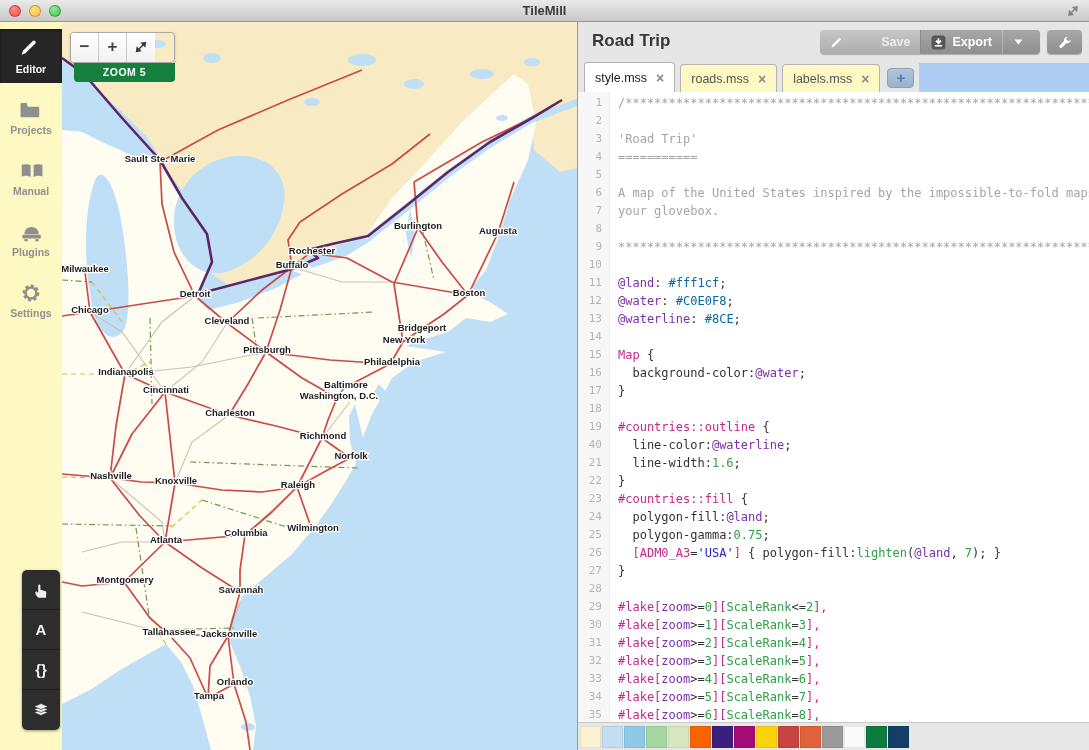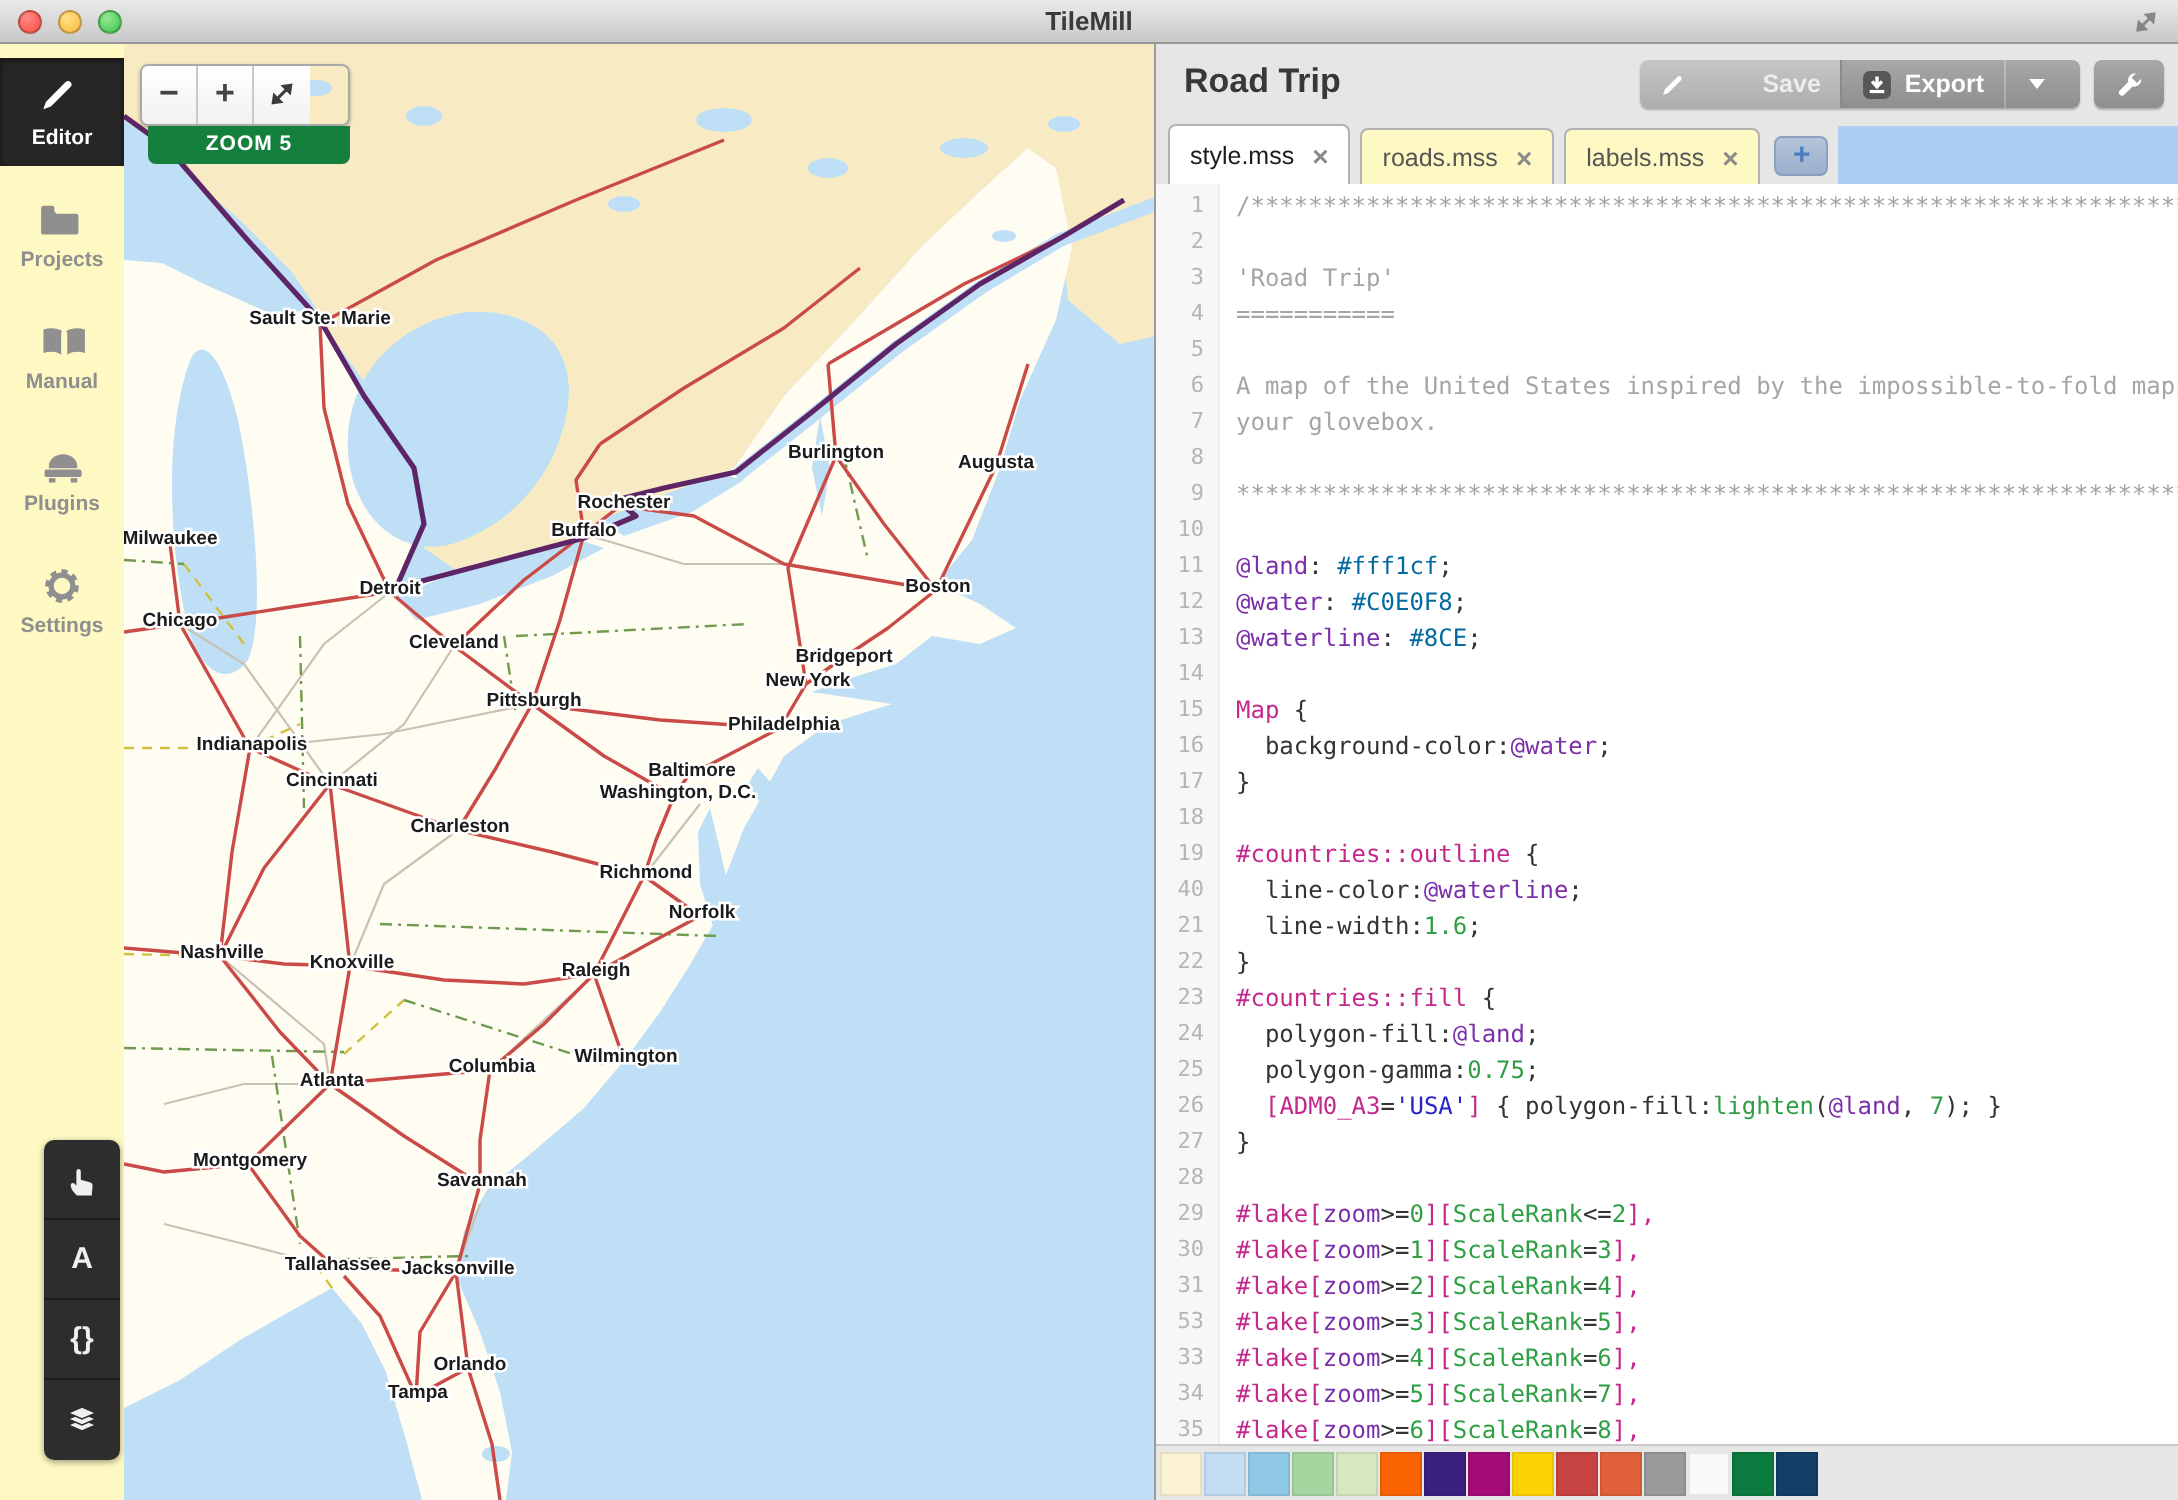--- a/index.html
+++ b/index.html
@@ -415,21 +415,21 @@
             <div>22</div>
             <div>23</div>
             <div>24</div>
             <div>25</div>
             <div>26</div>
             <div>27</div>
             <div>28</div>
             <div>29</div>
             <div>30</div>
             <div>31</div>
-            <div>53</div>
+            <div>32</div>
             <div>33</div>
             <div>34</div>
             <div>35</div>
           </div>
         <div class="lines" id="lines"><div><span class="tk-comment">/********************************************************************************</span></div><div>&nbsp;</div><div><span class="tk-comment">'Road Trip'</span></div><div><span class="tk-comment">===========</span></div><div>&nbsp;</div><div><span class="tk-comment">A map of the United States inspired by the impossible-to-fold maps in</span></div><div><span class="tk-comment">your glovebox.</span></div><div>&nbsp;</div><div><span class="tk-comment">*********************************************************************************</span></div><div>&nbsp;</div><div><span class="tk-var">@land</span><span class="tk-plain">: </span><span class="tk-val">#fff1cf</span><span class="tk-plain">;</span></div><div><span class="tk-var">@water</span><span class="tk-plain">: </span><span class="tk-val">#C0E0F8</span><span class="tk-plain">;</span></div><div><span class="tk-var">@waterline</span><span class="tk-plain">: </span><span class="tk-val">#8CE</span><span class="tk-plain">;</span></div><div>&nbsp;</div><div><span class="tk-sel">Map</span><span class="tk-plain"> {</span></div><div><span class="tk-plain">  background-color:</span><span class="tk-var">@water</span><span class="tk-plain">;</span></div><div><span class="tk-plain">}</span></div><div>&nbsp;</div><div><span class="tk-sel">#countries::outline</span><span class="tk-plain"> {</span></div><div><span class="tk-plain">  line-color:</span><span class="tk-var">@waterline</span><span class="tk-plain">;</span></div><div><span class="tk-plain">  line-width:</span><span class="tk-num">1.6</span><span class="tk-plain">;</span></div><div><span class="tk-plain">}</span></div><div><span class="tk-sel">#countries::fill</span><span class="tk-plain"> {</span></div><div><span class="tk-plain">  polygon-fill:</span><span class="tk-var">@land</span><span class="tk-plain">;</span></div><div><span class="tk-plain">  polygon-gamma:</span><span class="tk-num">0.75</span><span class="tk-plain">;</span></div><div><span class="tk-sel">  [</span><span class="tk-sel">ADM0_A3</span><span class="tk-plain">=</span><span class="tk-str">'USA'</span><span class="tk-sel">]</span><span class="tk-plain"> { polygon-fill:</span><span class="tk-num">lighten</span><span class="tk-plain">(</span><span class="tk-var">@land</span><span class="tk-plain">, </span><span class="tk-num">7</span><span class="tk-plain">); }</span></div><div><span class="tk-plain">}</span></div><div>&nbsp;</div><div><span class="tk-sel">#lake[</span><span class="tk-var">zoom</span><span class="tk-plain">&gt;=</span><span class="tk-num">0</span><span class="tk-sel">][</span><span class="tk-num">ScaleRank</span><span class="tk-plain">&lt;=</span><span class="tk-num">2</span><span class="tk-sel">],</span></div><div><span class="tk-sel">#lake[</span><span class="tk-var">zoom</span><span class="tk-plain">&gt;=</span><span class="tk-num">1</span><span class="tk-sel">][</span><span class="tk-num">ScaleRank</span><span class="tk-plain">=</span><span class="tk-num">3</span><span class="tk-sel">],</span></div><div><span class="tk-sel">#lake[</span><span class="tk-var">zoom</span><span class="tk-plain">&gt;=</span><span class="tk-num">2</span><span class="tk-sel">][</span><span class="tk-num">ScaleRank</span><span class="tk-plain">=</span><span class="tk-num">4</span><span class="tk-sel">],</span></div><div><span class="tk-sel">#lake[</span><span class="tk-var">zoom</span><span class="tk-plain">&gt;=</span><span class="tk-num">3</span><span class="tk-sel">][</span><span class="tk-num">ScaleRank</span><span class="tk-plain">=</span><span class="tk-num">5</span><span class="tk-sel">],</span></div><div><span class="tk-sel">#lake[</span><span class="tk-var">zoom</span><span class="tk-plain">&gt;=</span><span class="tk-num">4</span><span class="tk-sel">][</span><span class="tk-num">ScaleRank</span><span class="tk-plain">=</span><span class="tk-num">6</span><span class="tk-sel">],</span></div><div><span class="tk-sel">#lake[</span><span class="tk-var">zoom</span><span class="tk-plain">&gt;=</span><span class="tk-num">5</span><span class="tk-sel">][</span><span class="tk-num">ScaleRank</span><span class="tk-plain">=</span><span class="tk-num">7</span><span class="tk-sel">],</span></div><div><span class="tk-sel">#lake[</span><span class="tk-var">zoom</span><span class="tk-plain">&gt;=</span><span class="tk-num">6</span><span class="tk-sel">][</span><span class="tk-num">ScaleRank</span><span class="tk-plain">=</span><span class="tk-num">8</span><span class="tk-sel">],</span></div></div>
       </div>
 
       <div class="palettebar" id="palettebar">
           <div class="swatch" title="#fbf2d3" style="background: rgb(251, 242, 211);"></div>
           <div class="swatch" title="#c3ddf3" style="background: rgb(195, 221, 243);"></div>

